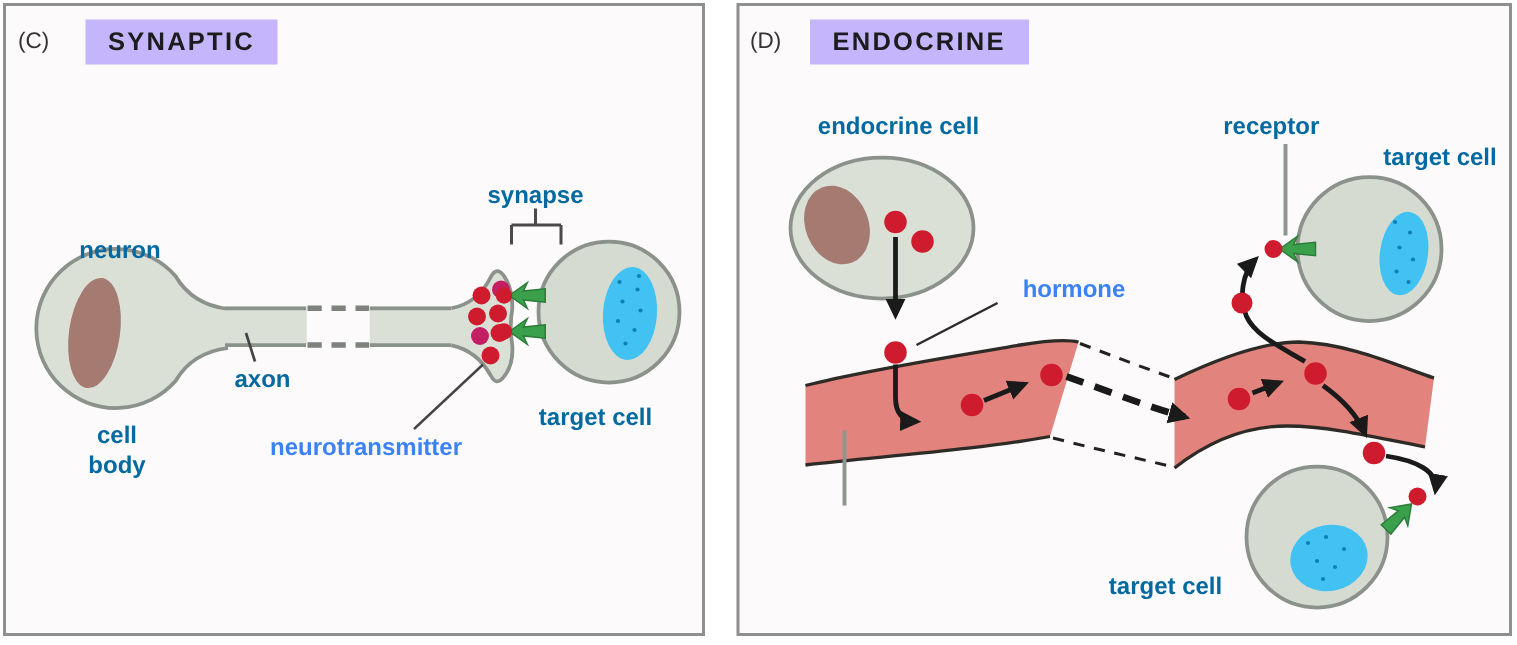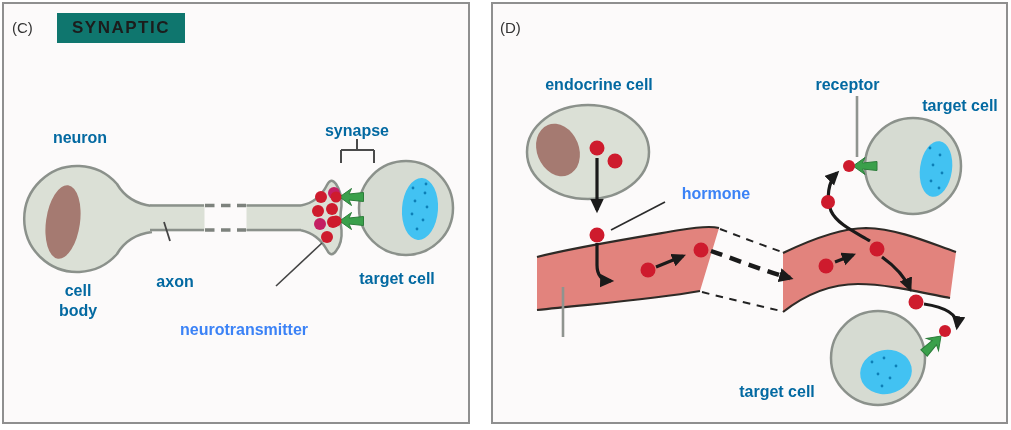--- a/index.html
+++ b/index.html
@@ -5,21 +5,21 @@
   html,body{margin:0;padding:0;background:#ffffff;}
   .stage{position:relative;width:1011px;height:430px;background:#ffffff;overflow:hidden;
          font-family:"Liberation Sans",sans-serif;}
   .panel{position:absolute;top:2px;height:422px;background:#fcfafa;border:2px solid #8f8f8f;box-sizing:border-box;}
   .panel-c{left:2px;width:468px;}
   .panel-d{left:491px;width:517px;}
   svg.art{position:absolute;left:0;top:0;width:1011px;height:430px;}
   .lbl{position:absolute;font-weight:700;font-size:16px;line-height:1.25;color:#0369a1;text-align:center;}
   .lbl.magenta{color:#3b82f6;}
   .letter{position:absolute;font-weight:400;font-size:15px;color:#333;}
-  .title-box{position:absolute;height:30px;line-height:30px;padding:0 15px;background:#0f766e;
+  .title-box{position:absolute;height:30px;line-height:30px;padding:0 15px;background:#c4b5fd;
              color:#1c1c1c;font-weight:700;font-size:17px;letter-spacing:1.5px;}
 </style>
 </head>
 <body>
 
 <div class="stage">
 
   <div class="panel panel-c"></div>
   <div class="panel panel-d"></div>
 
@@ -158,28 +158,29 @@
     </g>
 
     <path d="M857,96 V157" stroke="#8f948f" stroke-width="2.6"></path>
     <path d="M665,202 L611,230" stroke="#2b2b2b" stroke-width="1.6"></path>
     <path d="M563,287 V337" stroke="#8f948f" stroke-width="2.6"></path>
   </svg>
 
   <div class="letter" style="left:12px;top:19px;">(C)</div>
   <div class="title-box" style="left:57px;top:13px;">SYNAPTIC</div>
 
-  <div class="lbl" style="left:40px;top:128px;width:80px;">neuron</div>
-  <div class="lbl" style="left:145px;top:244px;width:60px;margin-top:28px;">axon</div>
+  <div class="lbl" style="left:40px;top:158px;width:80px;">neuron</div>
+  <div class="lbl" style="left:145px;top:244px;width:60px;">axon</div>
   <div class="lbl" style="left:46px;top:281px;width:64px;">cell body</div>
-  <div class="lbl magenta" style="left:154px;top:289px;width:180px;margin-top:31px;">neurotransmitter</div>
+  <div class="lbl magenta" style="left:154px;top:289px;width:180px;">neurotransmitter</div>
   <div class="lbl" style="left:307px;top:121px;width:100px;">synapse</div>
   <div class="lbl" style="left:347px;top:269px;width:100px;">target cell</div>
 
   <div class="letter" style="left:500px;top:19px;">(D)</div>
+  <div class="title-box" style="left:540px;top:13px;">ENDOCRINE</div>
 
   <div class="lbl" style="left:529px;top:75px;width:140px;">endocrine cell</div>
   <div class="lbl" style="left:800px;top:75px;width:95px;">receptor</div>
   <div class="lbl" style="left:906px;top:96px;width:108px;">target cell</div>
   <div class="lbl magenta" style="left:666px;top:184px;width:100px;">hormone</div>
   <div class="lbl" style="left:722px;top:382px;width:110px;">target cell</div>
 
 </div>
 
 </body></html>

